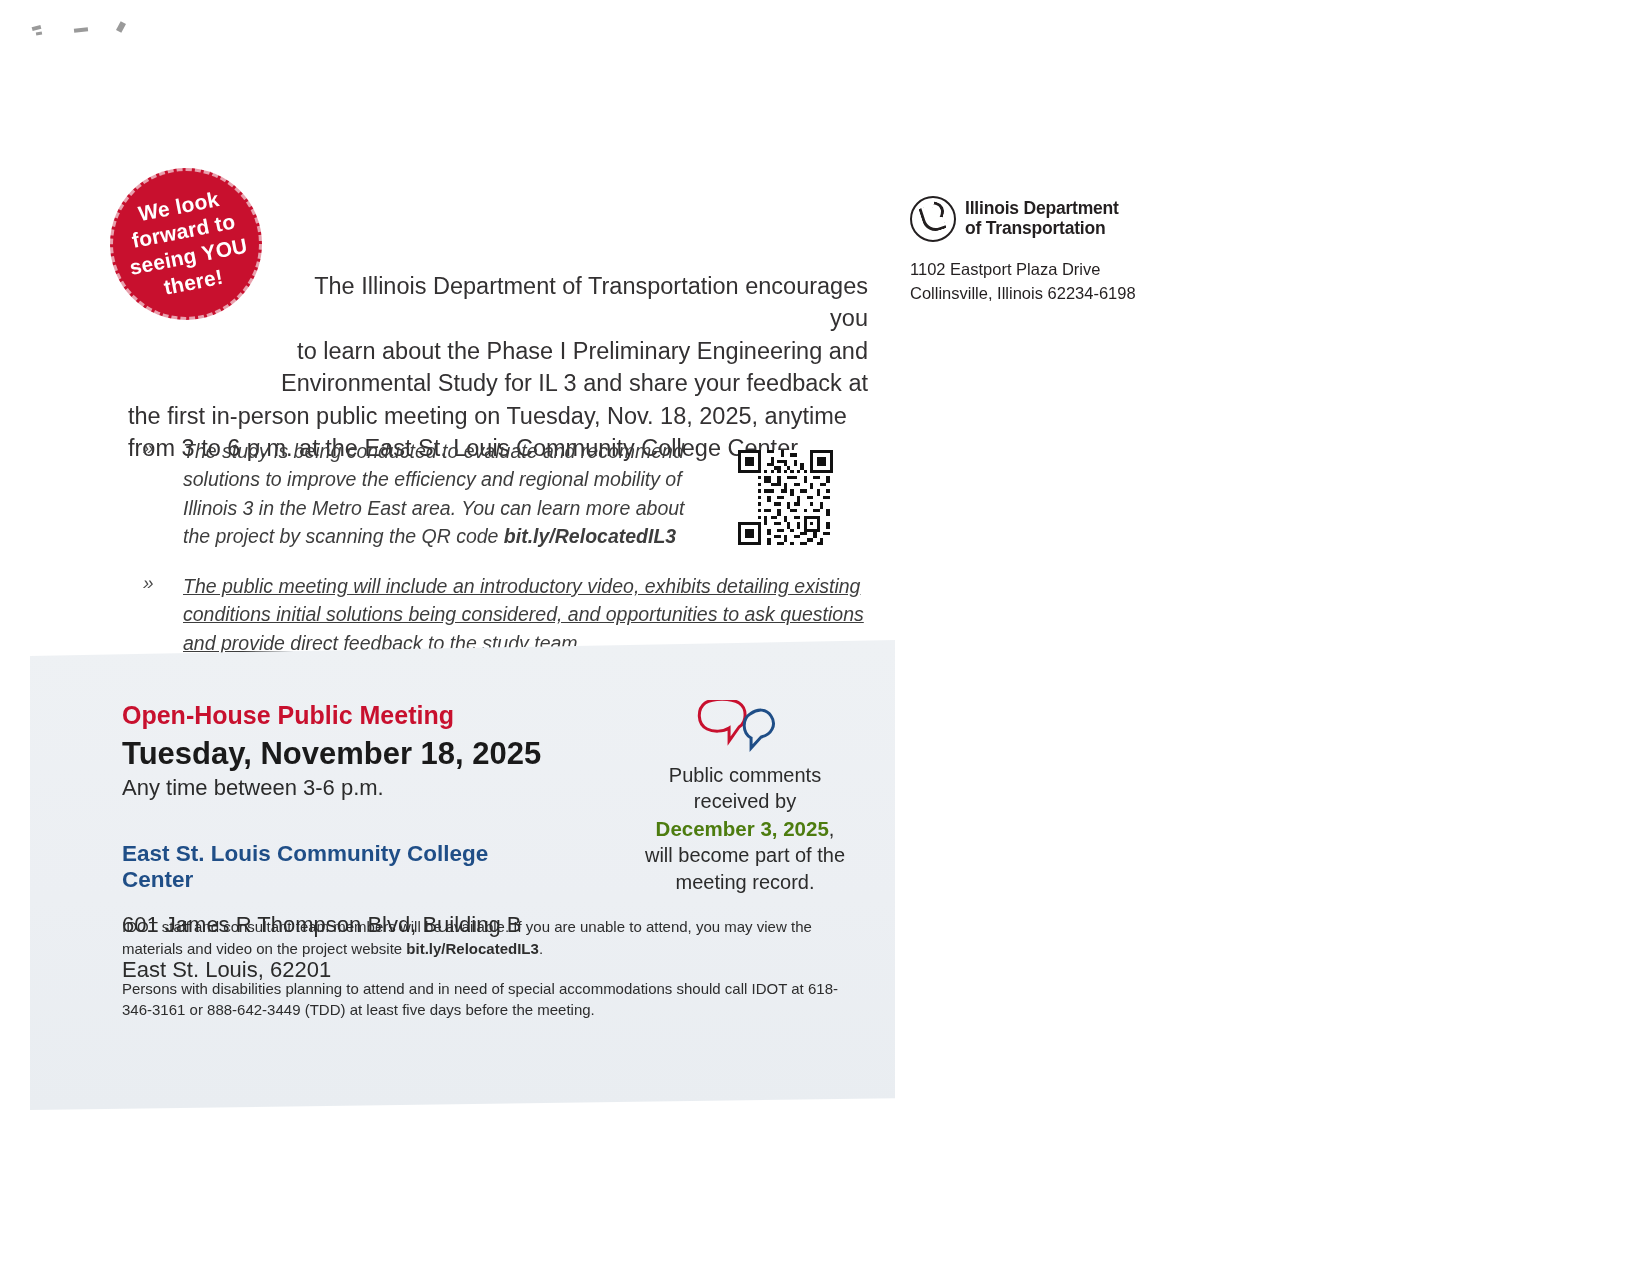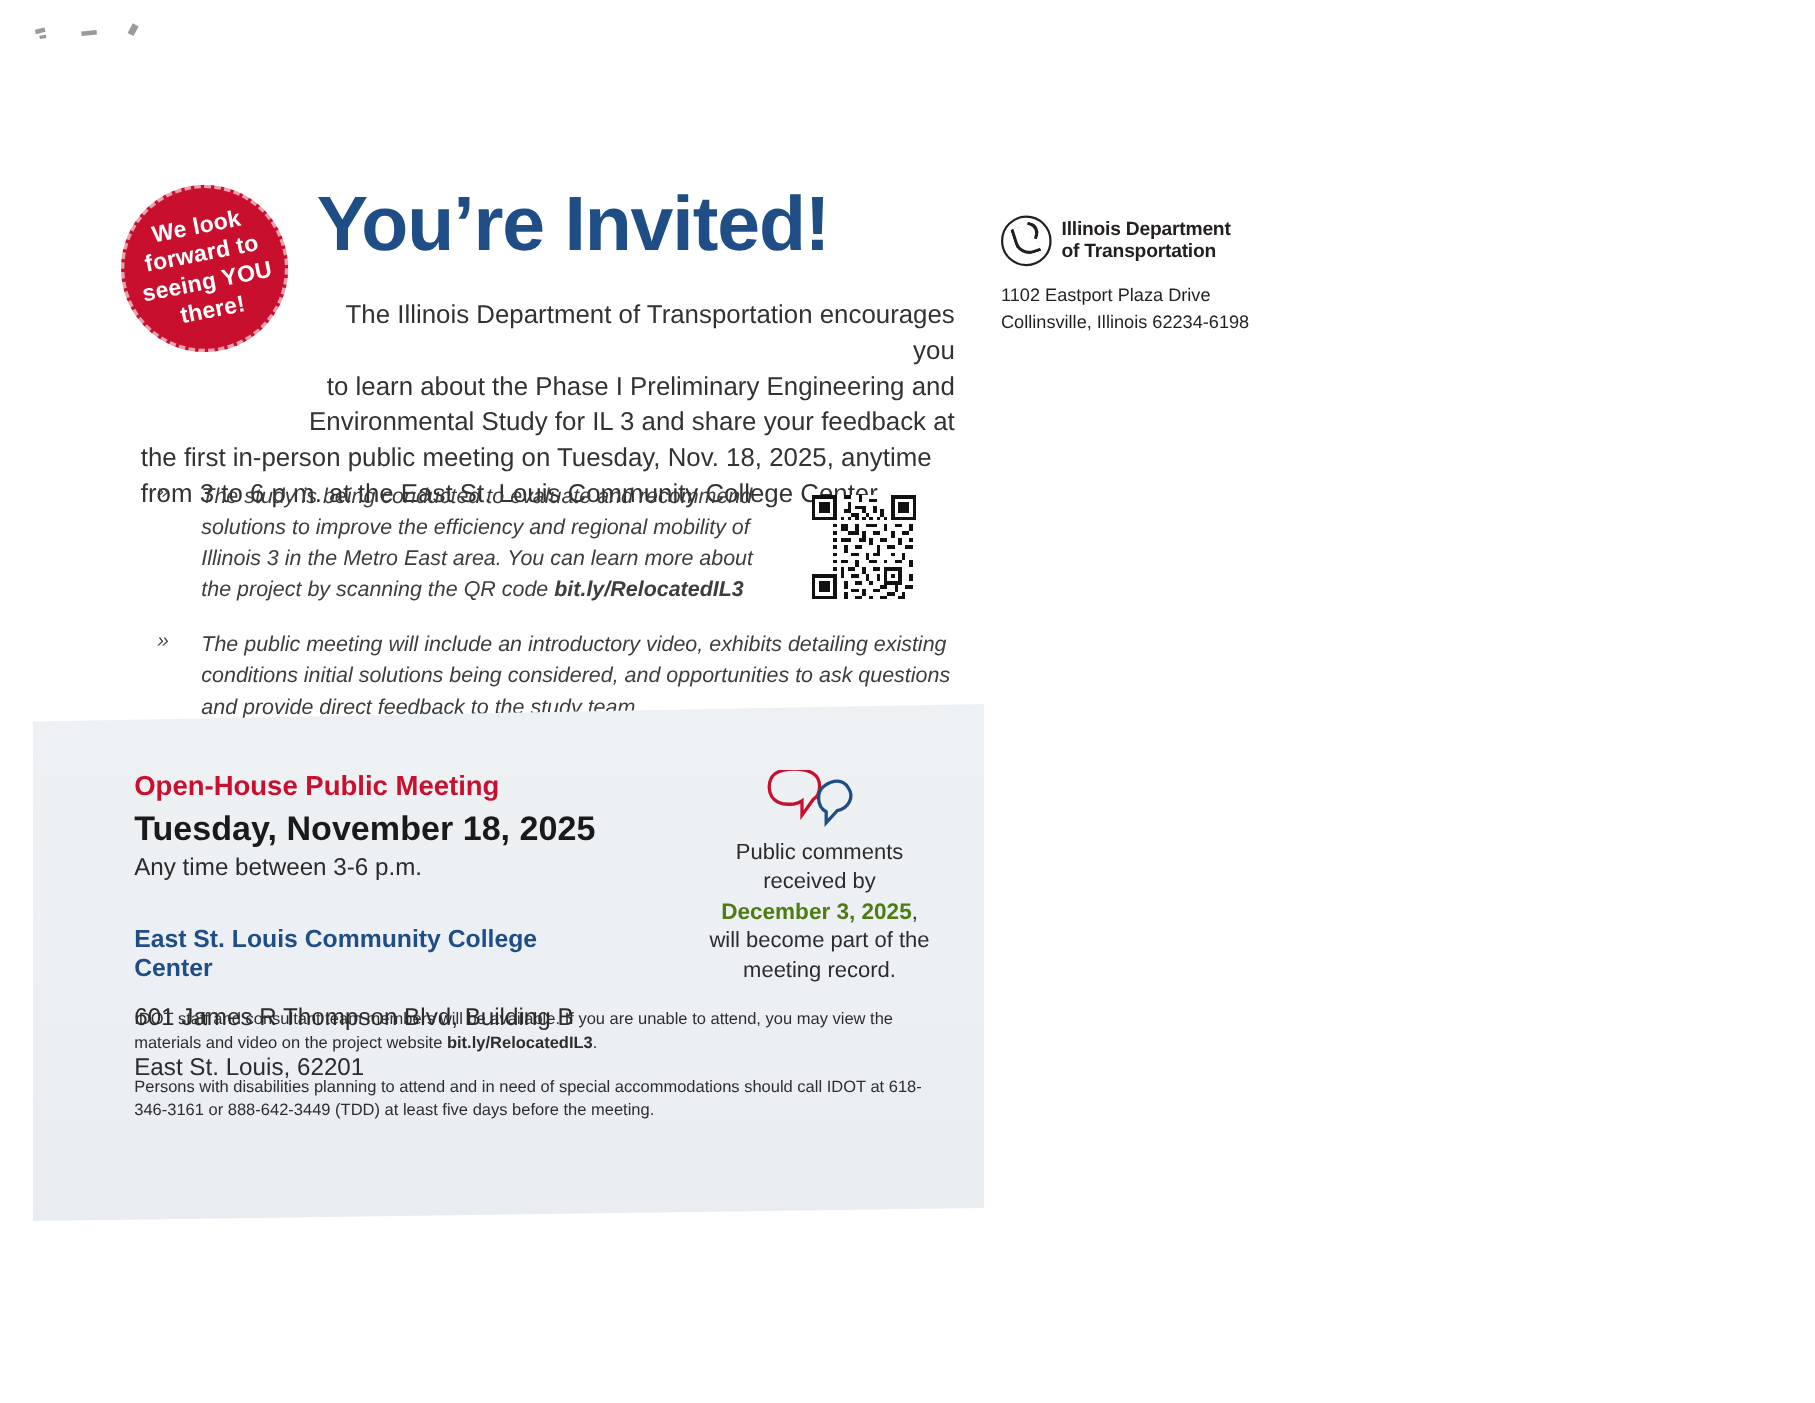--- a/index.html
+++ b/index.html
@@ -120,21 +120,21 @@
     font-size: 19.5px;
     line-height: 1.45;
     font-style: italic;
     color: #3d3d3d;
     width: 520px;
   }
   .bullet .btext b {
     font-style: italic;
     font-weight: 700;
   }
-  .bullet.b2 .btext { width: 690px; }
+  .bullet.b2 .btext { width: 690px; text-decoration: underline; }
 
   
   .qr {
     position: absolute;
     left: 738px;
     top: 450px;
     width: 95px;
     height: 95px;
   }
   .qr svg { display: block; }
@@ -301,21 +301,20 @@
   <div class="badge">
     <div class="disc"></div>
     <div class="badge-text">
       <span>We look</span>
       <span>forward to</span>
       <span>seeing YOU</span>
       <span>there!</span>
     </div>
   </div>
 
-  <div class="headline">You’re Invited!</div>
 
   <div class="intro">
     <div class="l1">The Illinois Department of Transportation encourages you</div>
     <div class="l2">to learn about the Phase I Preliminary Engineering and</div>
     <div class="l3">Environmental Study for IL 3 and share your feedback at</div>
     <div class="l4">the first in-person public meeting on Tuesday, Nov. 18, 2025, anytime</div>
     <div class="l5">from 3 to 6 p.m. at the East St. Louis Community College Center.</div>
   </div>
 
   <div class="bullets">

